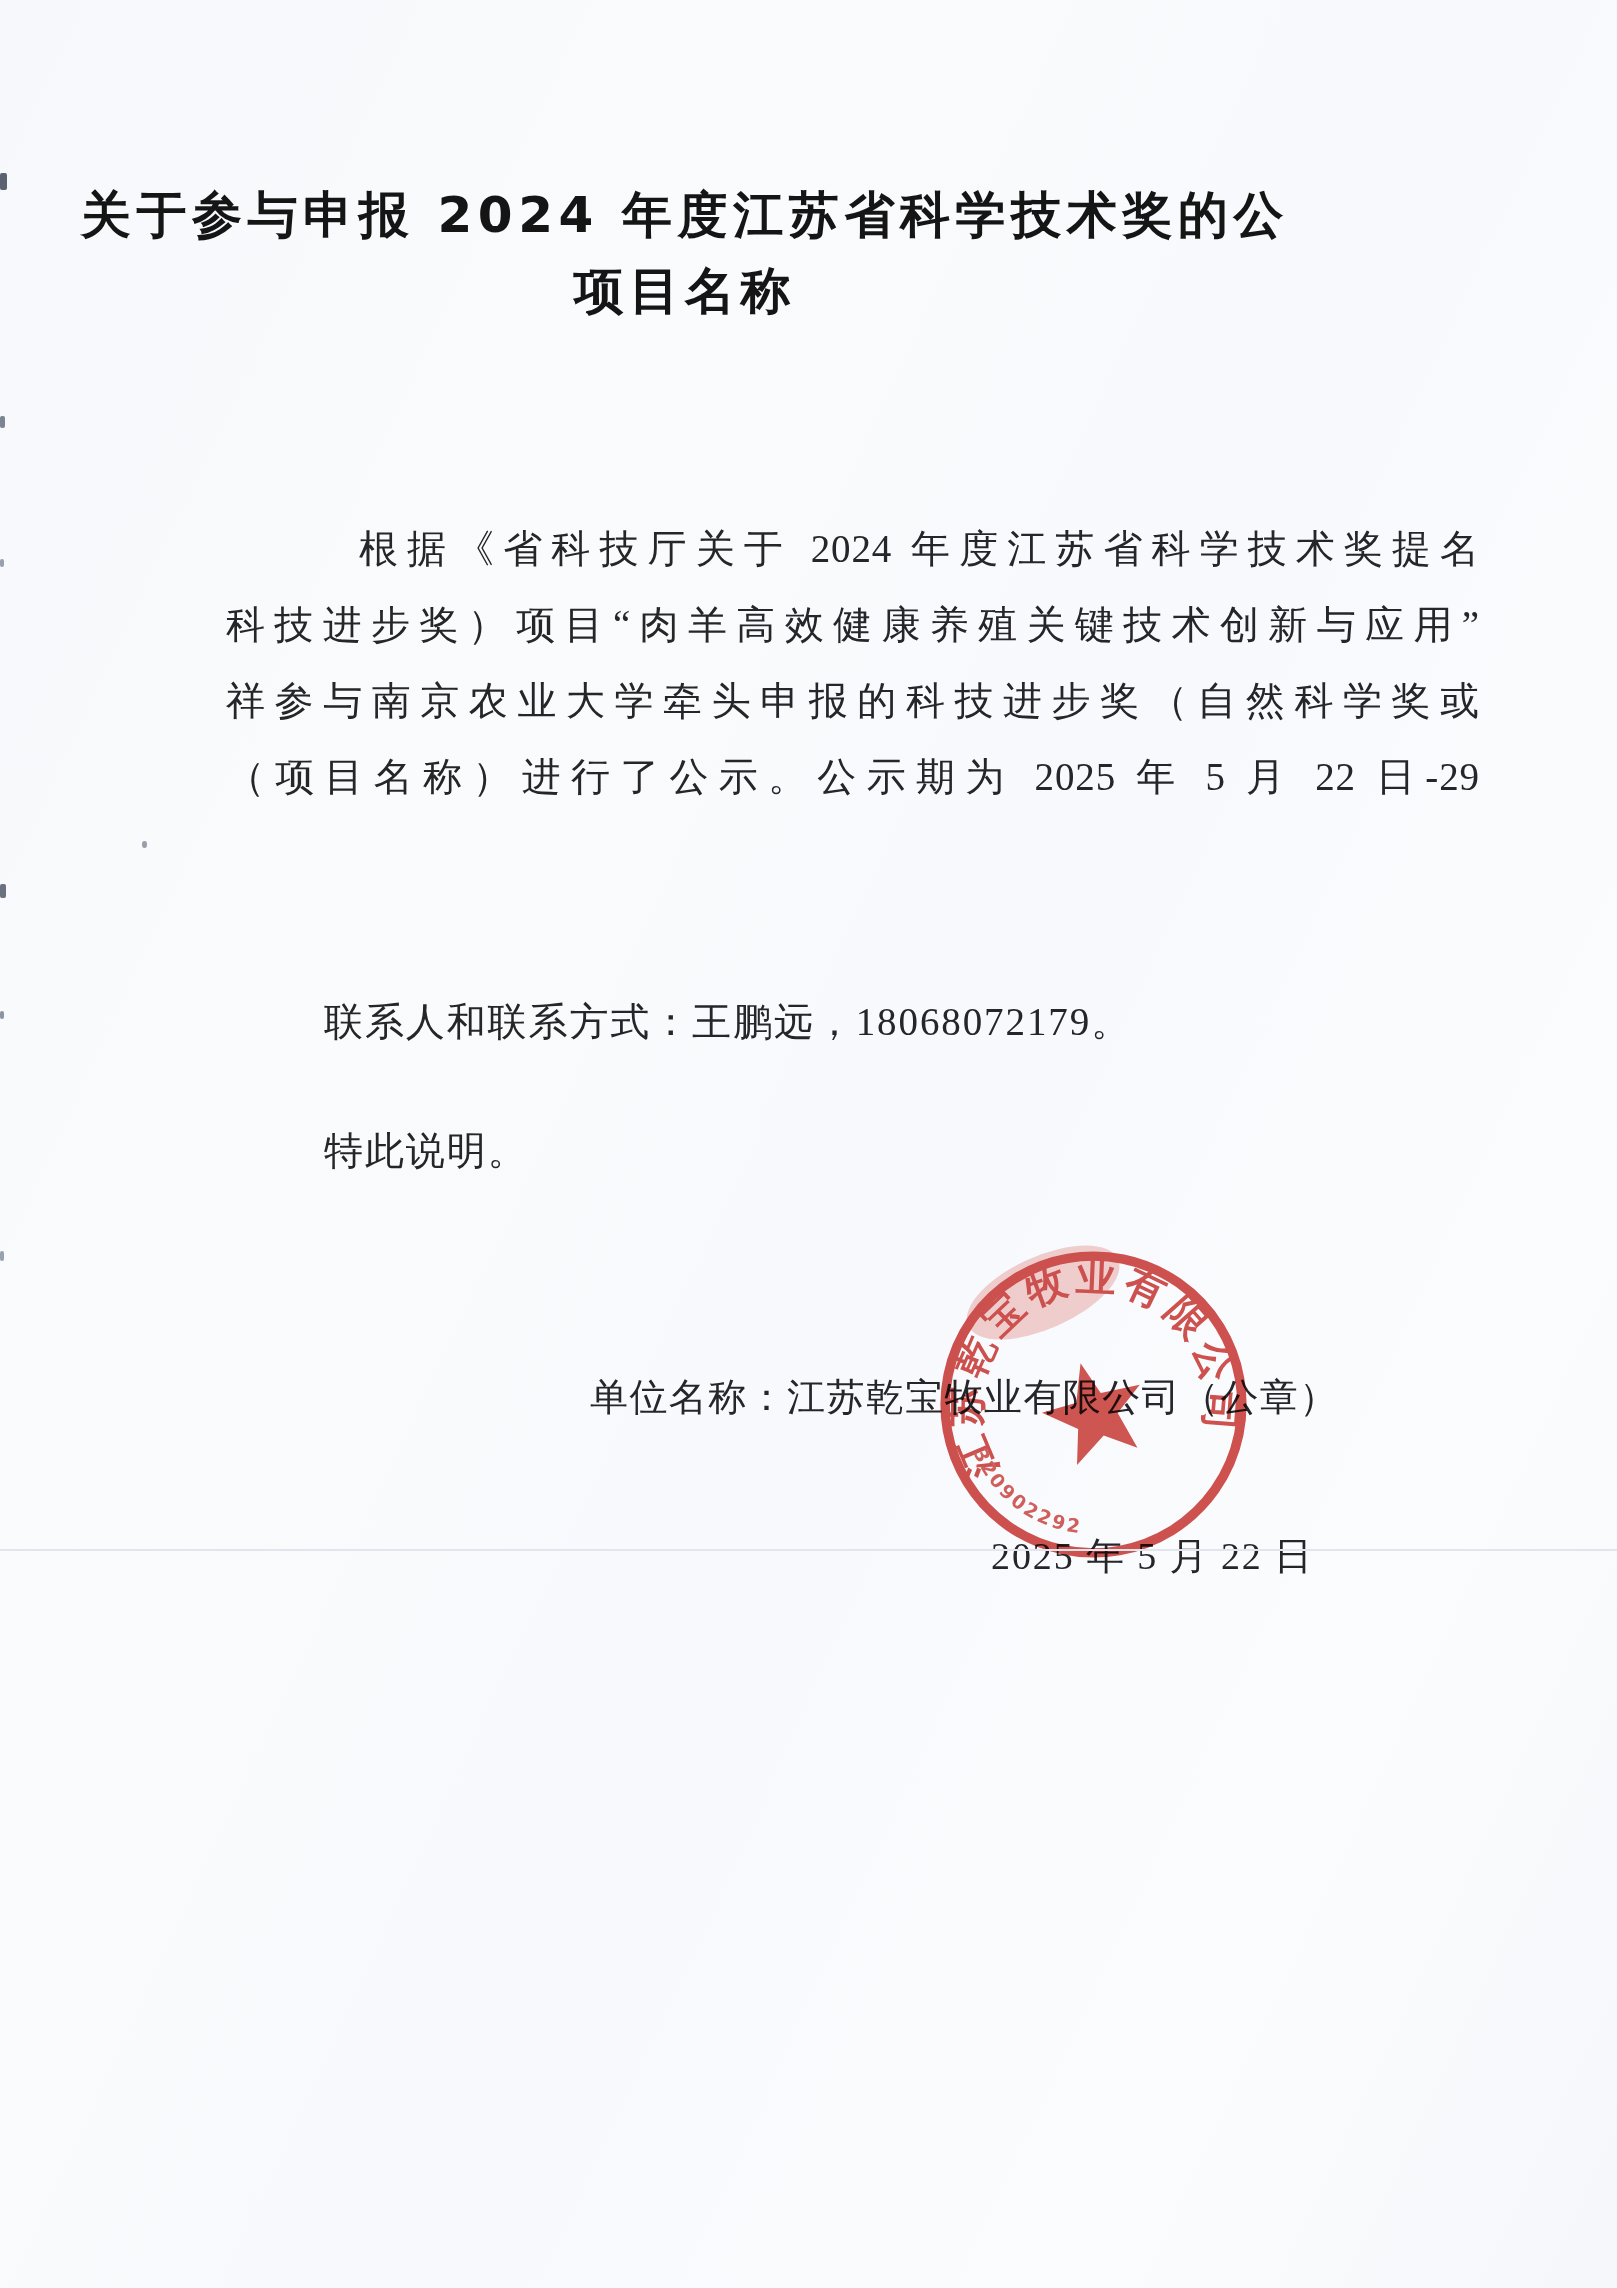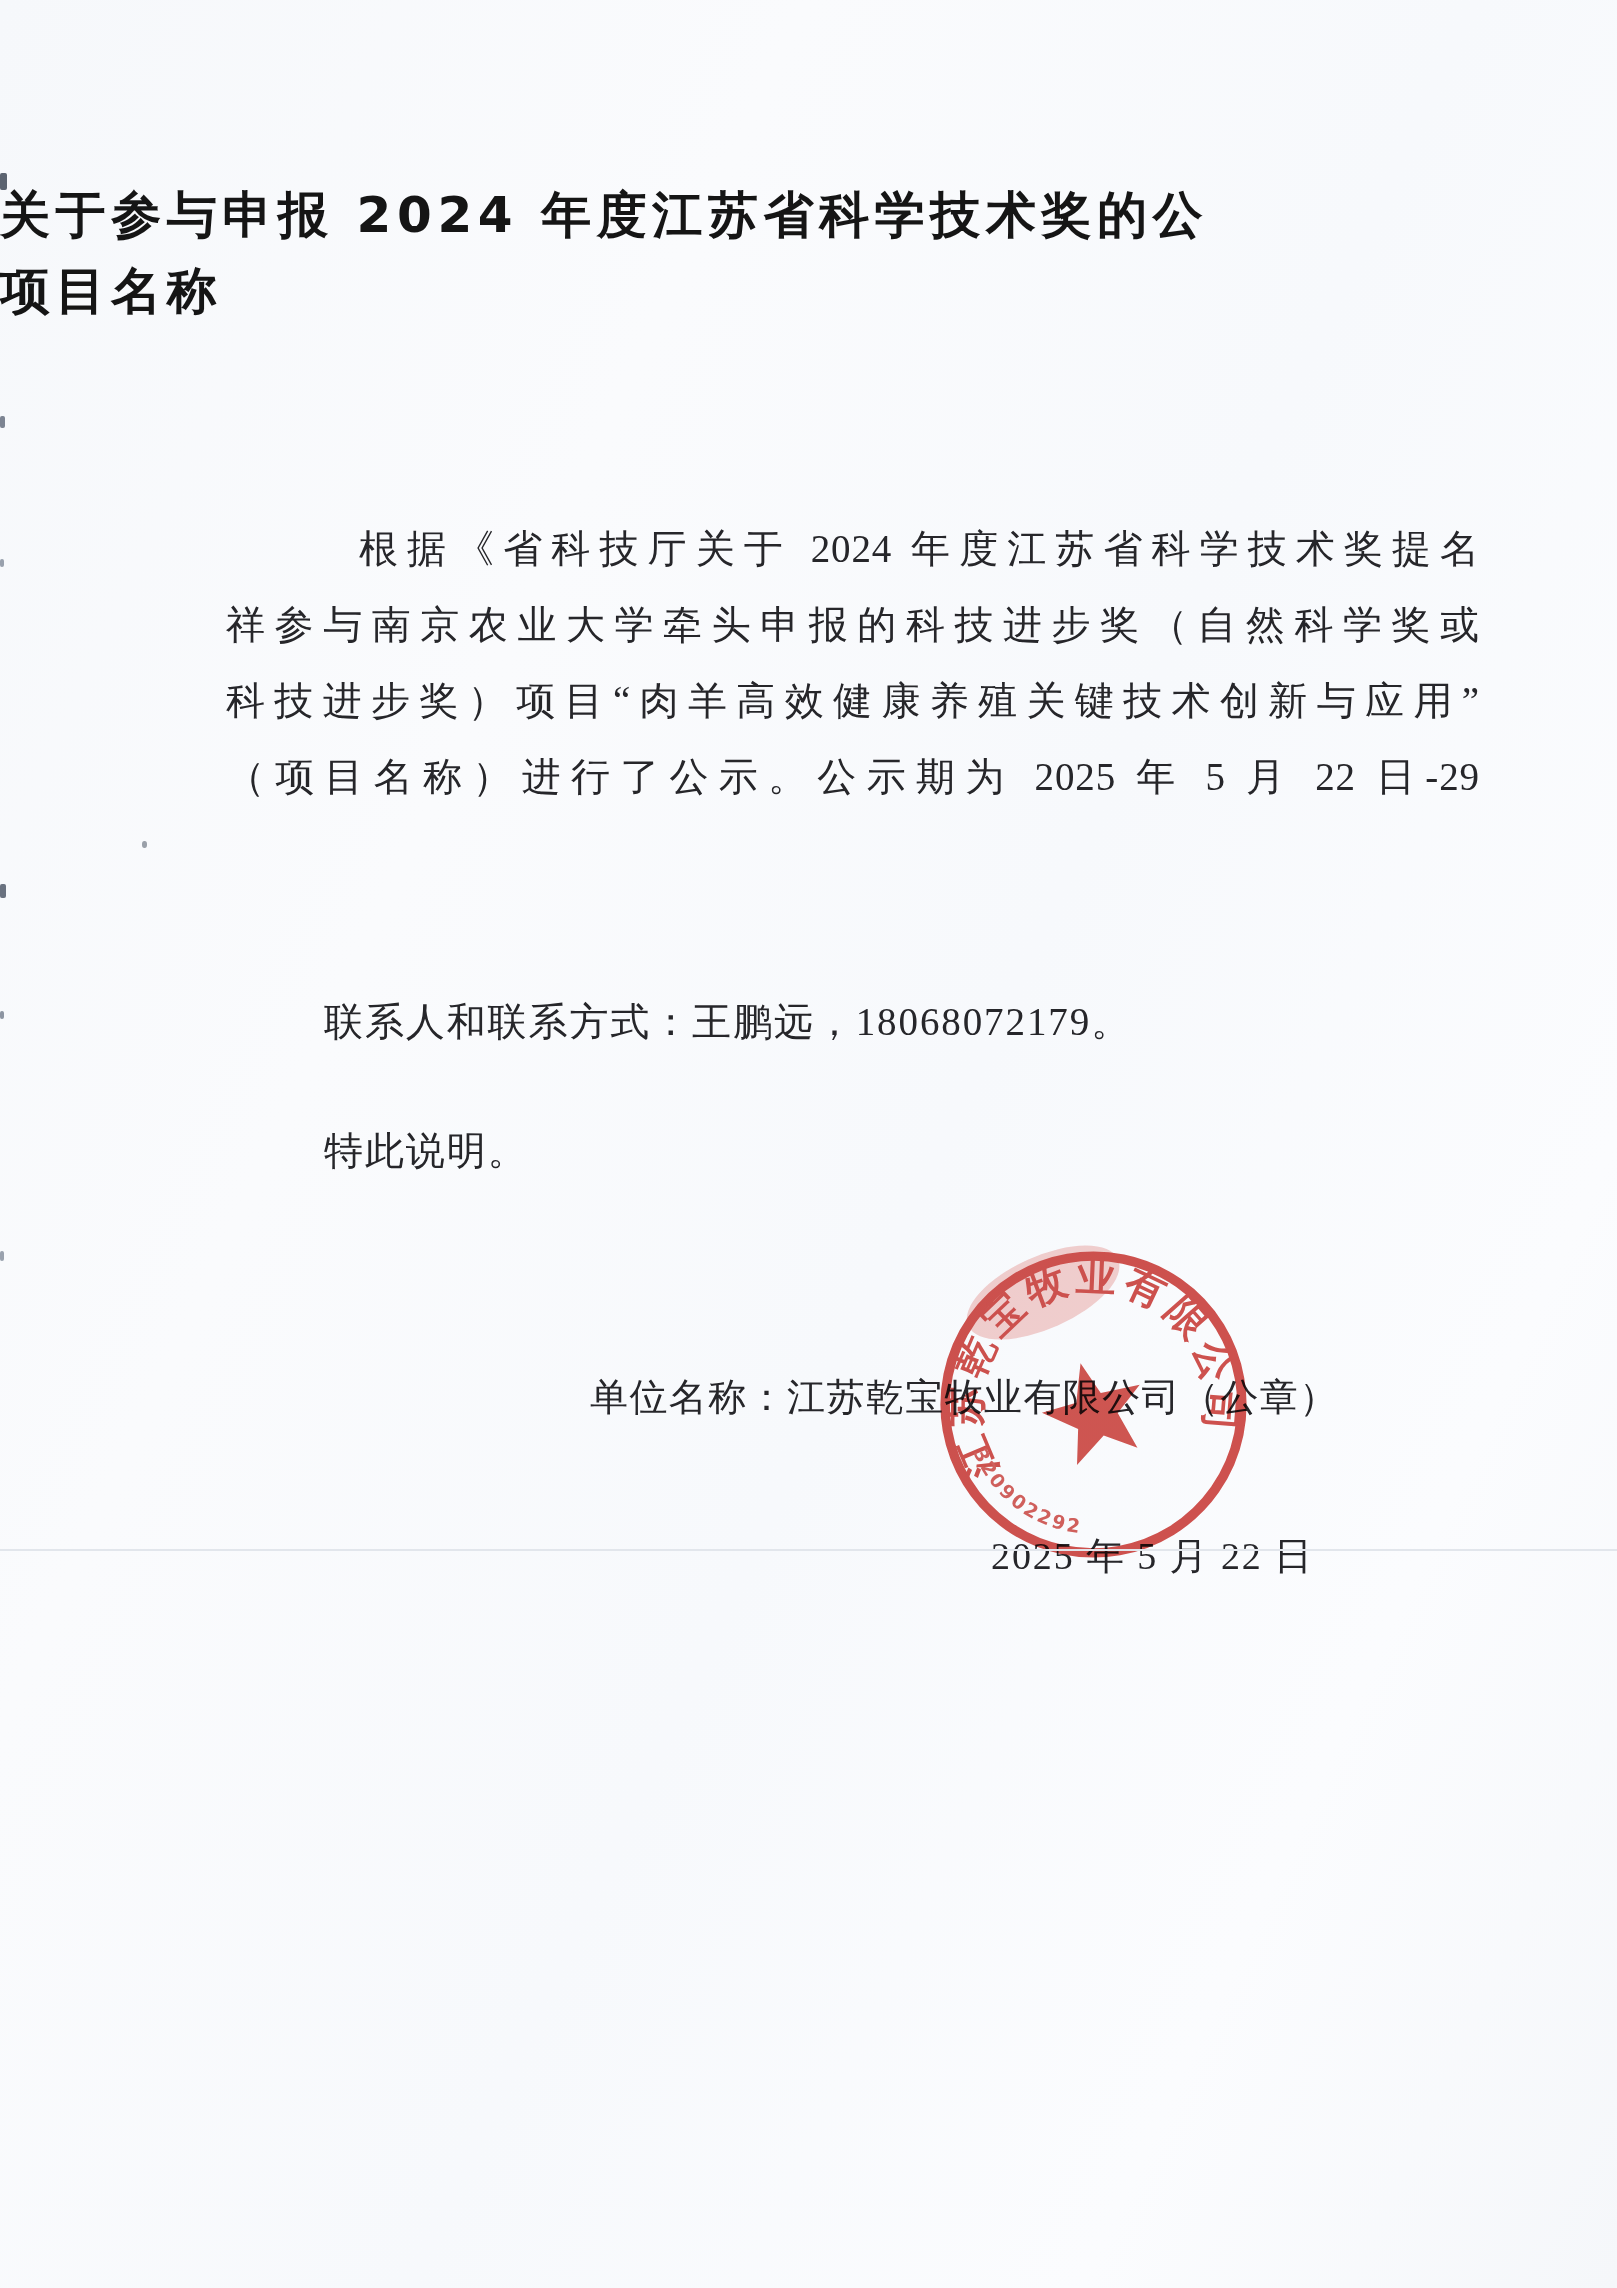--- a/index.html
+++ b/index.html
@@ -10,20 +10,21 @@
     position:relative;
   }
   .page{
     position:absolute;left:0;top:0;width:1617px;height:2289px;
     background:linear-gradient(115deg,#f6f8fb 0%,#fafbfd 30%,#f7f9fc 55%,#fbfcfe 80%,#f5f7fa 100%);
     overflow:hidden;
   }
   
   .doc-title{
     position:absolute;left:0;top:177px;width:1370px;
+    text-align:center;
     font-family:"DejaVu Sans","Liberation Sans",sans-serif;
     font-weight:bold;color:#151515;
     font-size:50px;line-height:76px;letter-spacing:5.6px;
   }
   
   .body-block{
     position:absolute;left:191px;top:511px;width:1254px;
     font-size:39px;line-height:76px;color:#26262a;
     letter-spacing:0.9px;
     margin-left:35px;
@@ -75,22 +76,22 @@
 
 <div class="page">
 
   <div class="doc-title">
     <div>关于参与申报 2024 年度江苏省科学技术奖的公</div>
     <div>项目名称</div>
   </div>
 
   <div class="body-block">
     <div class="body-line first">根据《省科技厅关于 2024 年度江苏省科学技术奖提名</div>
+    <div class="body-line">科技进步奖）项目“肉羊高效健康养殖关键技术创新与应用”</div>
     <div class="body-line">祥参与南京农业大学牵头申报的科技进步奖（自然科学奖或</div>
-    <div class="body-line">科技进步奖）项目“肉羊高效健康养殖关键技术创新与应用”</div>
     <div class="body-line">（项目名称）进行了公示。公示期为 2025 年 5 月 22 日-29</div>
   </div>
 
   <div class="para-line contact">联系人和联系方式：王鹏远，18068072179。</div>
 
   <div class="para-line closing">特此说明。</div>
 
   <div class="unit-line">单位名称：江苏乾宝牧业有限公司（公章）</div>
   <div class="date-line">2025 年 5 月 22 日</div>
 

